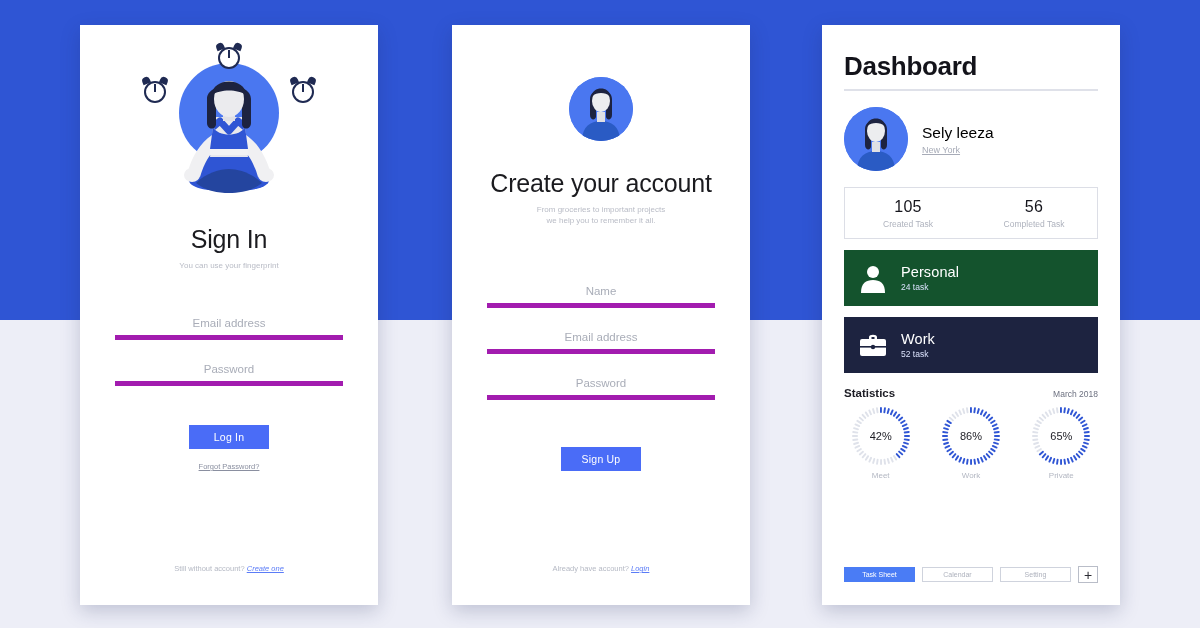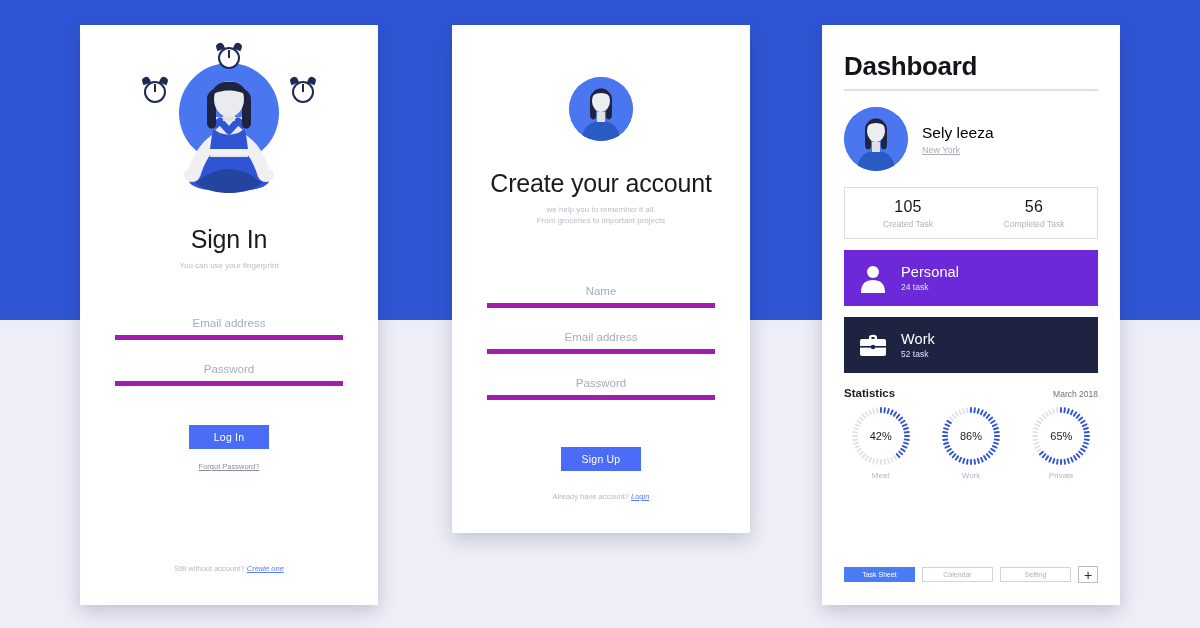--- a/index.html
+++ b/index.html
@@ -18,21 +18,21 @@
     position: absolute; left: 0; top: 320px; width: 1200px; height: 308px;
     background: #edeef7;
   }
 
   .phone {
     position: absolute;
     background: #ffffff;
     box-shadow: 0 6px 18px rgba(30,40,90,0.22);
   }
   #phone-signin  { left: 80px;  top: 25px; width: 298px; height: 580px; }
-  #phone-signup  { left: 452px; top: 25px; width: 298px; height: 508px; }
+  #phone-signup  { left: 452px; top: 25px; width: 298px; height: 580px; }
   #phone-dash    { left: 822px; top: 25px; width: 298px; height: 580px; }
 
   
   .title {
     font-size: 25px; color: #1b1b1f; text-align: center;
     letter-spacing: -0.2px; font-weight: 400;
   }
   .subtitle {
     font-size: 8px; color: #b9bcc6; text-align: center;
     line-height: 11px; margin-top: 6px;
@@ -110,21 +110,21 @@
     display: flex; align-items: center;
   }
   .stat { flex: 1; text-align: center; }
   .stat .num { font-size: 16px; color: #15151c; letter-spacing: .3px; }
   .stat .lbl { font-size: 8.5px; color: #aeb2bd; margin-top: 3px; }
 
   .cat {
     height: 56px; margin-top: 11px; display: flex; align-items: center;
     padding-left: 14px; color: #fff;
   }
-  #cat-personal { background: #6d28d9; }
+  #cat-personal { background: #14532d; }
   #cat-work     { background: #1d2340; }
   #cat-event    { background: #2543c0; }
   .cat .ic { width: 30px; height: 30px; margin-right: 13px; position: relative; }
   .cat .nm { font-size: 14.5px; letter-spacing: .1px; }
   .cat .ct { font-size: 8.5px; color: #d9e1fb; margin-top: 2px; }
 
   .statrow {
     display: flex; justify-content: space-between; align-items: baseline;
     margin-top: 14px;
   }
@@ -251,22 +251,22 @@
       <path d="M21 22 C21 10 43 10 43 22 L43 38 C43 43 38 44 37 40 L37 24 L27 24 L27 40 C26 44 21 43 21 38 Z" fill="#1d2340"></path>
       <ellipse cx="32" cy="24" rx="9" ry="11" fill="#ecedef"></ellipse>
       <path d="M23 19 C23 9 41 9 41 19 C36 15 28 15 23 19 Z" fill="#1d2340"></path>
       <path d="M28 35 L36 35 L36 45 L28 45 Z" fill="#dfe0e4"></path>
     </svg>
   </div>
 
   <div style="height:28px"></div>
   <div class="title">Create your account</div>
   <div class="subtitle">
+    <div>From groceries to important projects</div>
     <div>we help you to remember it all.</div>
-    <div>From groceries to important projects</div>
   </div>
 
   <div style="height:59px"></div>
 
   <div class="field">
     <span>Name</span>
   </div>
   <div class="field">
     <span>Email address</span>
   </div>

